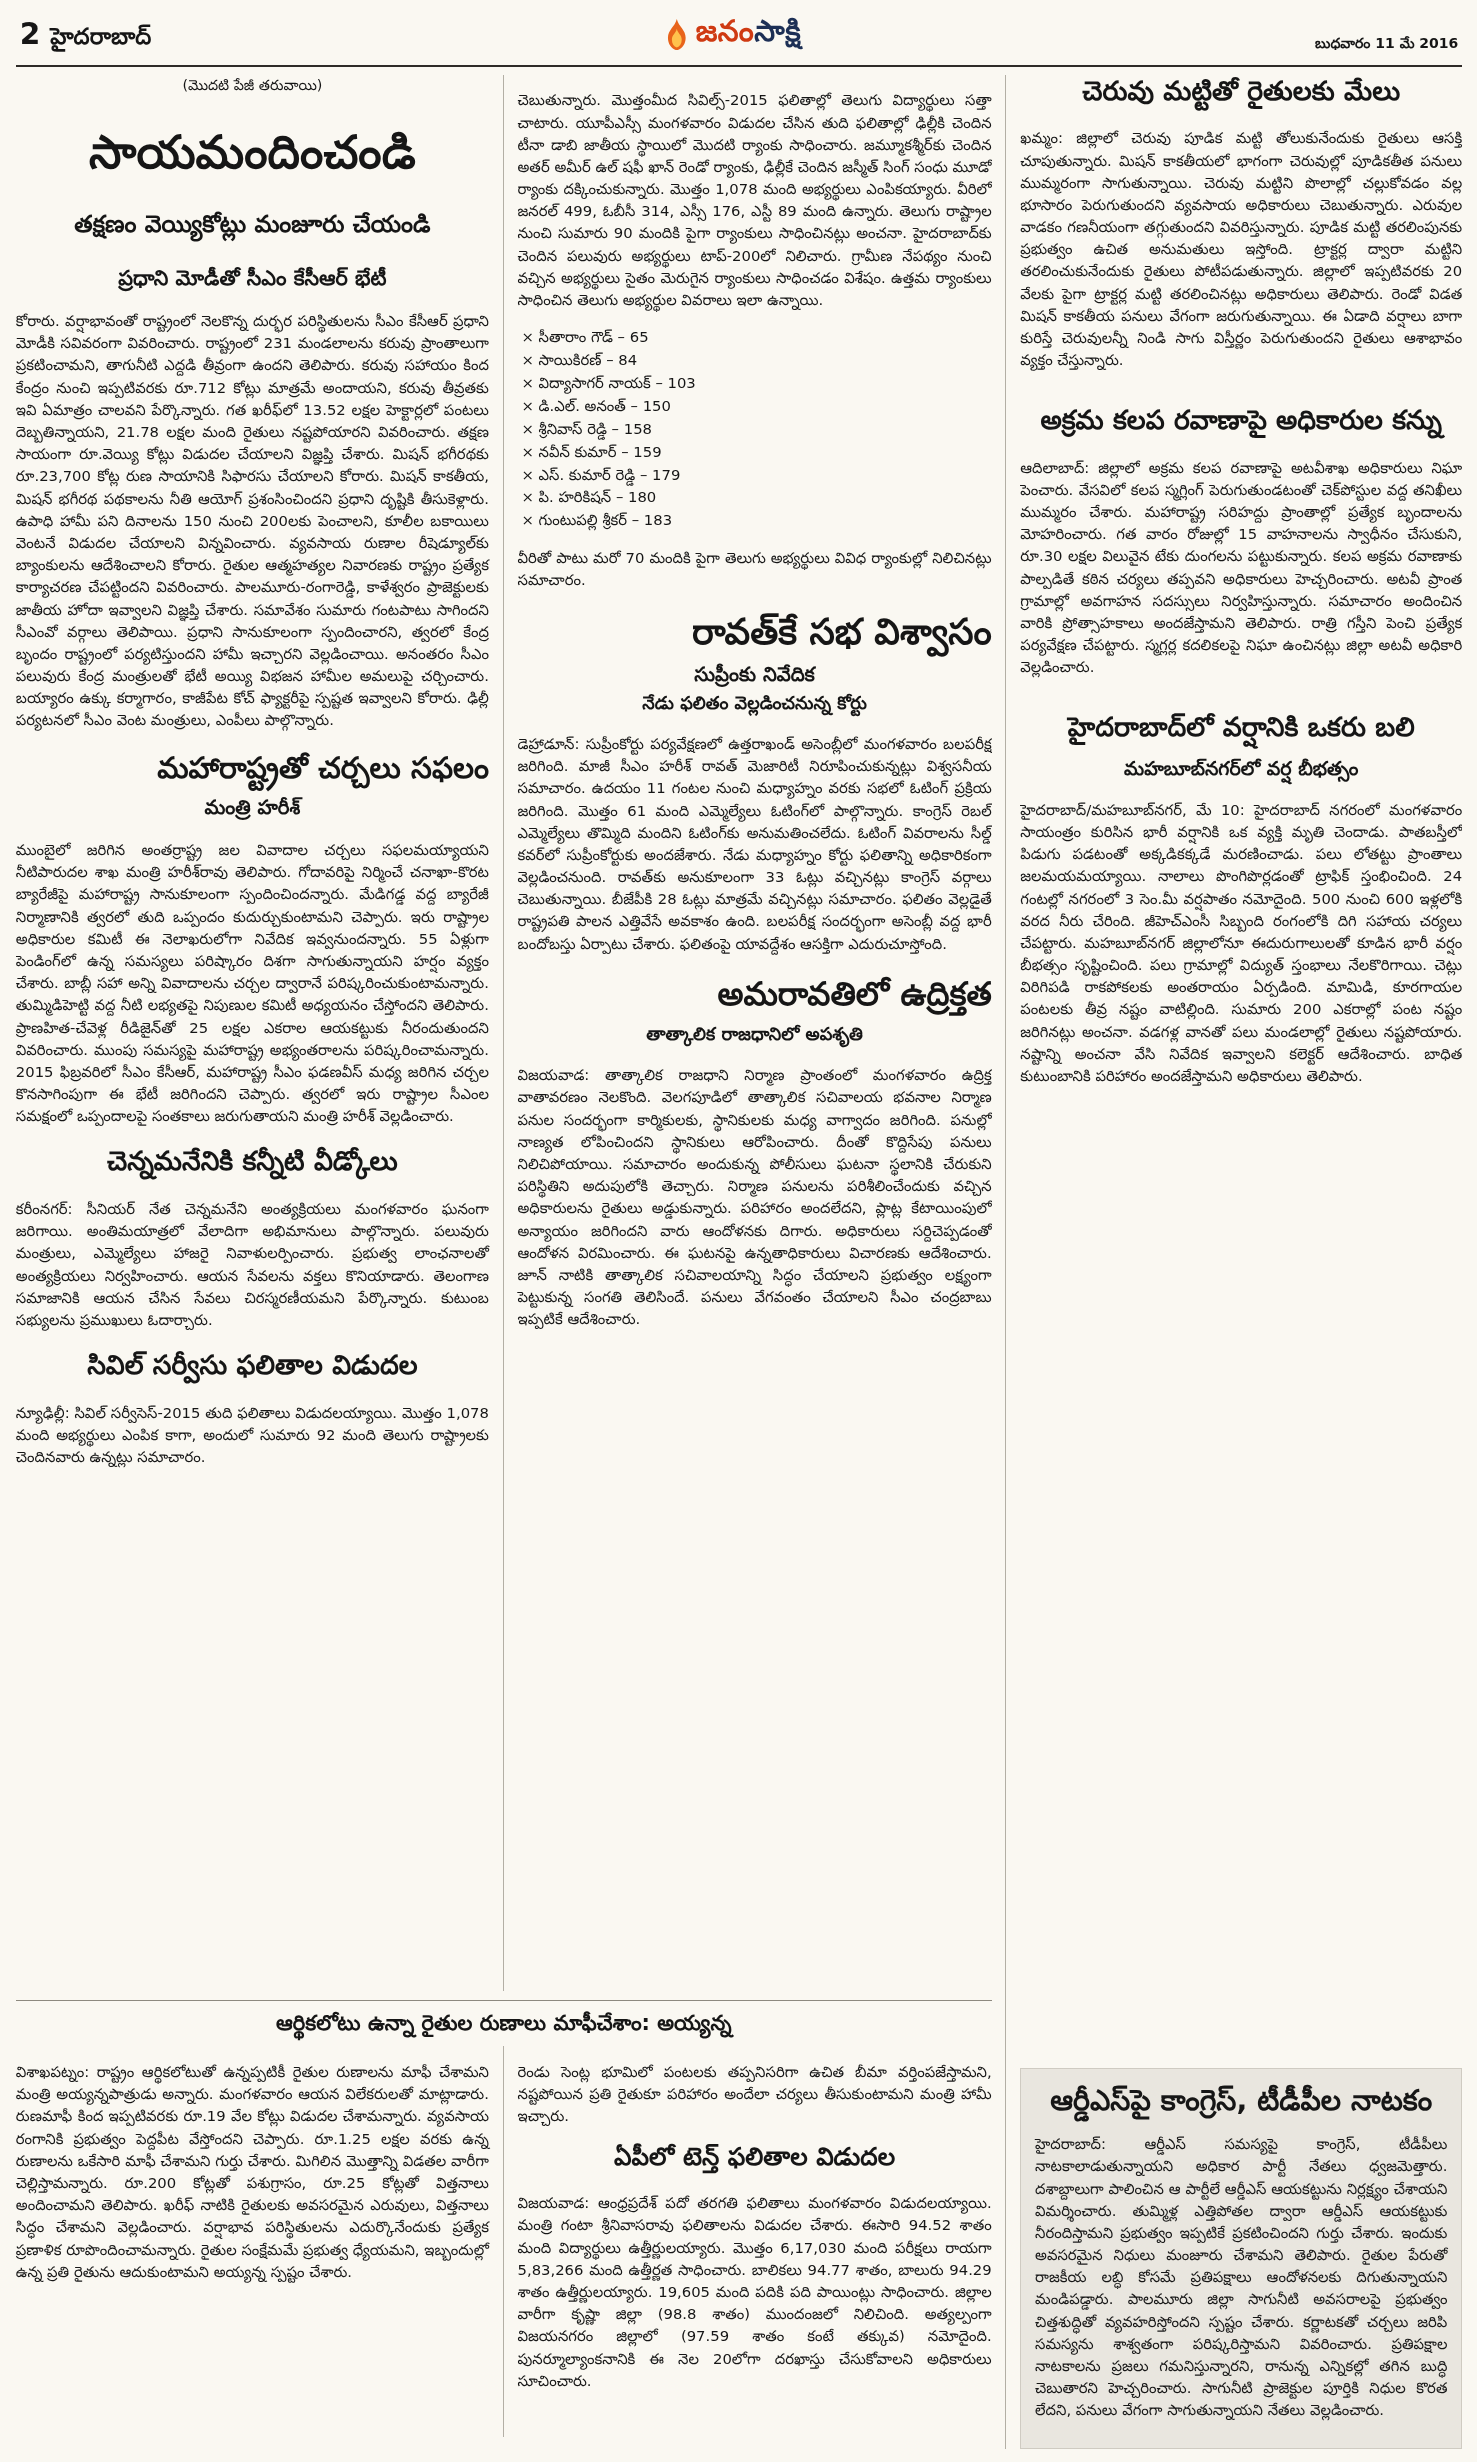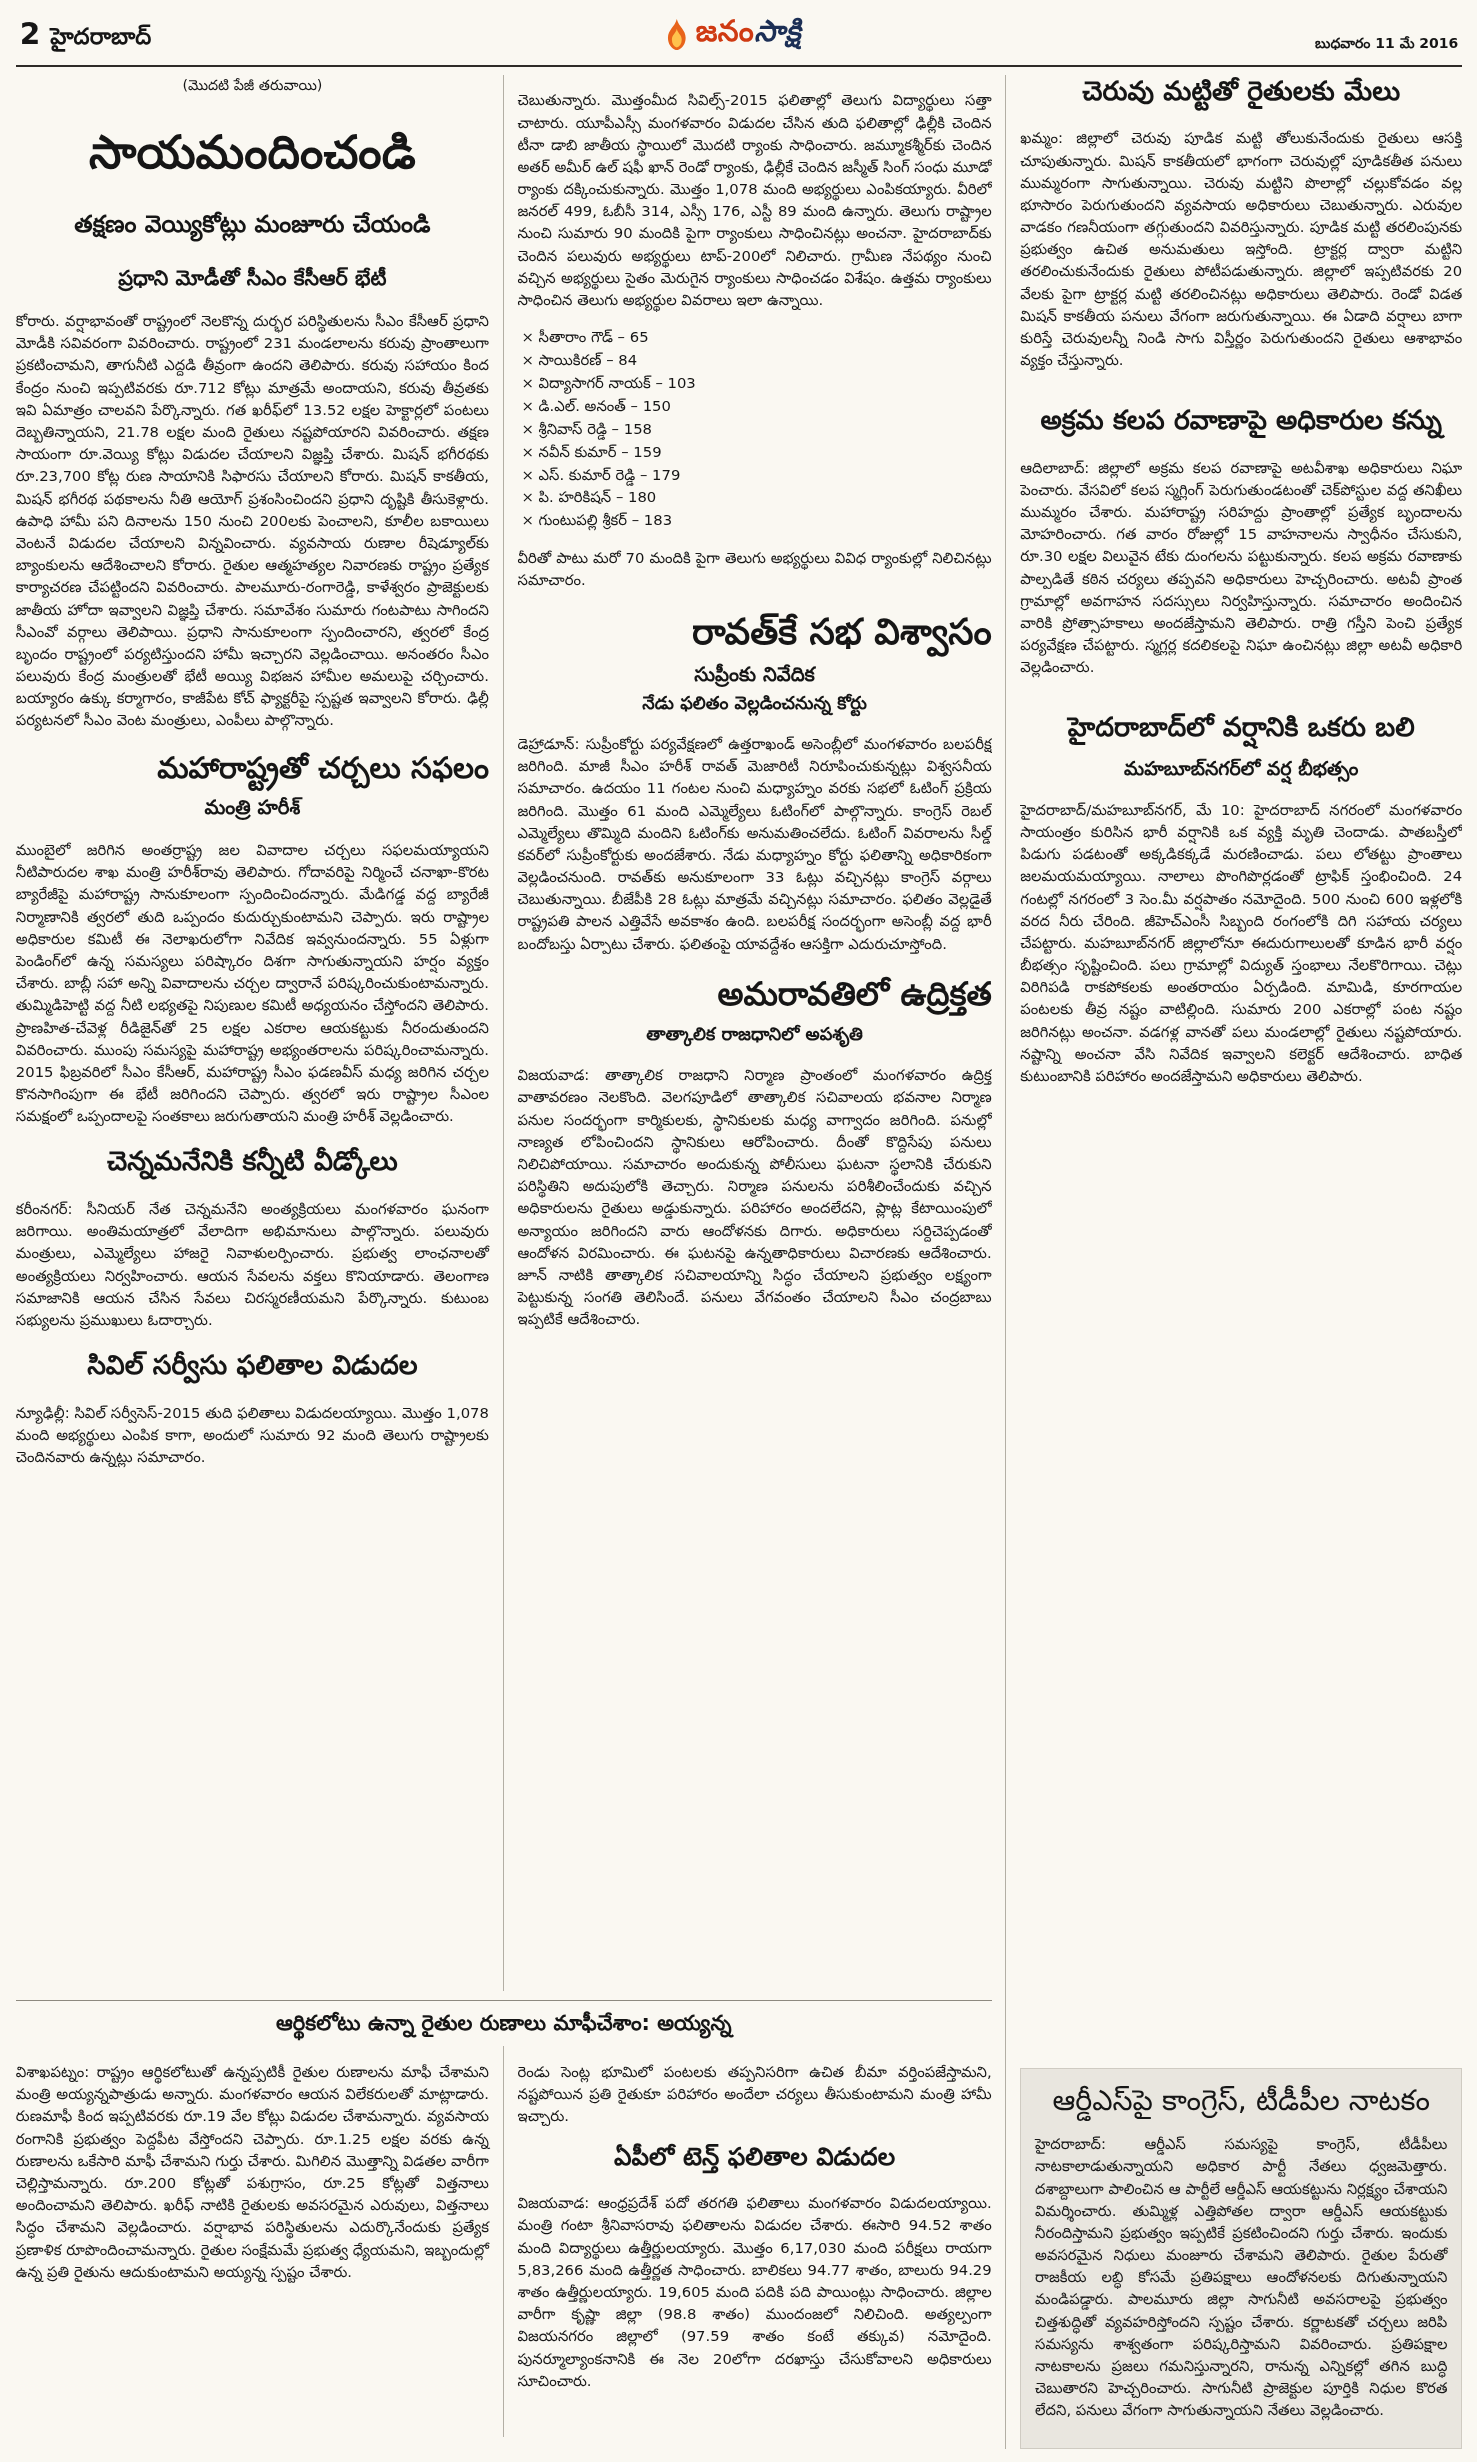--- a/index.html
+++ b/index.html
@@ -12,21 +12,21 @@
   .page { width: 1478px; height: 2463px; padding: 5.9px 15.8px 13.8px; overflow: hidden; display: flex; flex-direction: column; background: #faf8f2; }
 
   
   .masthead { display: flex; align-items: flex-end; justify-content: space-between; padding: 7.9px 3.9px 9.9px; border-bottom: 2px solid #2e2b28; }
   .m-left { display: flex; align-items: baseline; gap: 9.9px; }
   .page-no { font-size: 29.6px; font-weight: bold; }
   .edition { font-size: 22.7px; font-weight: bold; }
   .m-logo { display: flex; align-items: center; gap: 6.9px; }
   .logo-text { font-size: 29.6px; font-weight: bold; letter-spacing: 0.5px; }
   .logo-p1 { color: #cf3a12; }
-  .logo-p2 { color: #1c2f55; font-style: italic; }
+  .logo-p2 { color: #1c2f55; }
   .m-date { font-size: 14px; font-weight: bold; }
 
   
   .content { flex: 1; display: grid; grid-template-columns: 1fr 1fr 0.92fr; padding-top: 7.9px; overflow: hidden; }
   .left-region { border-right: 1px solid #b3afa5; padding-right: 13.8px; display: flex; flex-direction: column; overflow: hidden; }
   .two-cols { display: grid; grid-template-columns: 1fr 1fr; height: 1916px; overflow: hidden; }
   .colA { border-right: 1px solid #b3afa5; padding-right: 13.8px; overflow: hidden; }
   .colB { padding-left: 13.8px; overflow: hidden; }
   .col3 { padding-left: 13.8px; display: flex; flex-direction: column; overflow: hidden; }
 
@@ -46,21 +46,21 @@
   
   .band { border-top: 1px solid #8d897f; margin-top: 9.9px; padding-top: 9.9px; flex: 1; overflow: hidden; }
   .band-h { font-size: 21px; font-weight: bold; margin: 0 0 3.9px; text-align: center; }
   .band-cols { display: grid; grid-template-columns: 1fr 1fr; margin-top: 5.9px; height: calc(100% - 47px); overflow: hidden; }
   .band-left { border-right: 1px solid #b3afa5; padding-right: 13.8px; overflow: hidden; }
   .band-right { padding-left: 13.8px; overflow: hidden; }
   .tenth-h { text-align: center; font-size: 24.6px; font-weight: bold; margin: 11.8px 0 7.9px; }
 
   
   .rds-box { background: #e9e6df; border: 1px solid #cfcbc2; margin-top: auto; padding: 11.8px 13.8px; overflow: hidden; }
-  .rds-h { text-align: center; font-size: 28.6px; line-height: 1.25; font-weight: normal; margin: 2px 0 9.9px; }
+  .rds-h { text-align: center; font-size: 28.6px; line-height: 1.25; font-weight: bold; margin: 2px 0 9.9px; }
 
   .flame { width: 23.6px; height: 31.5px; display: inline-block; }
 </style>
 </head>
 <body>
 
 <div class="page">
 
   <header class="masthead">
     <div class="m-left">

